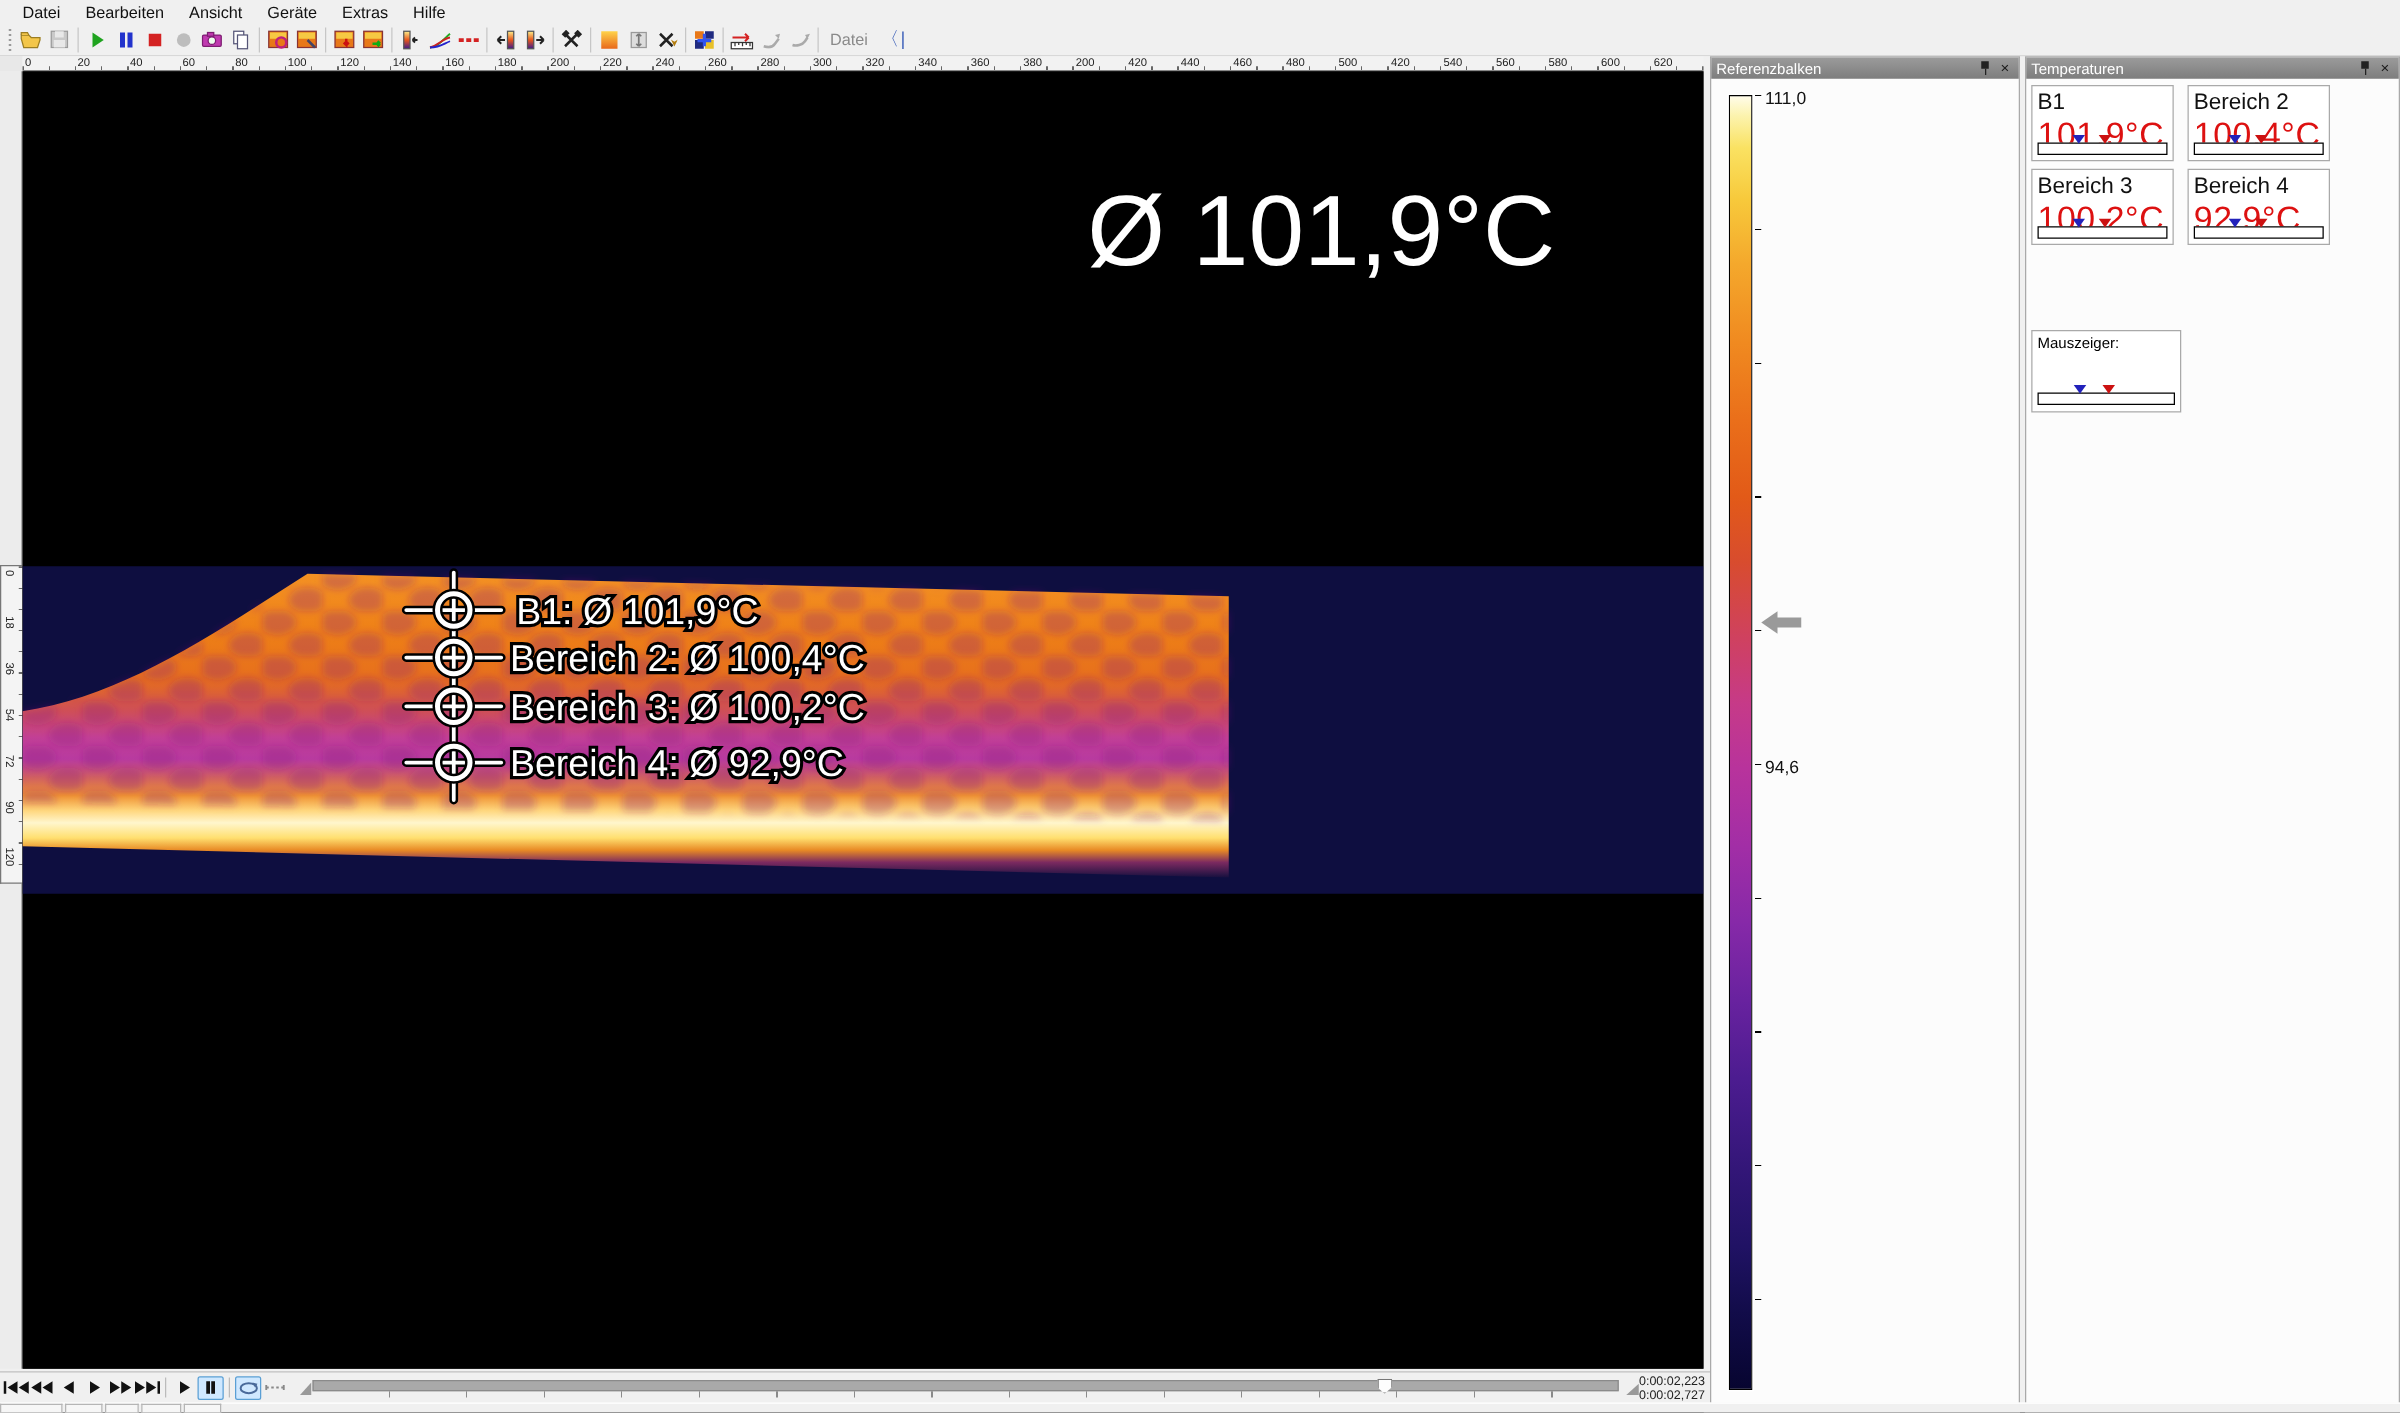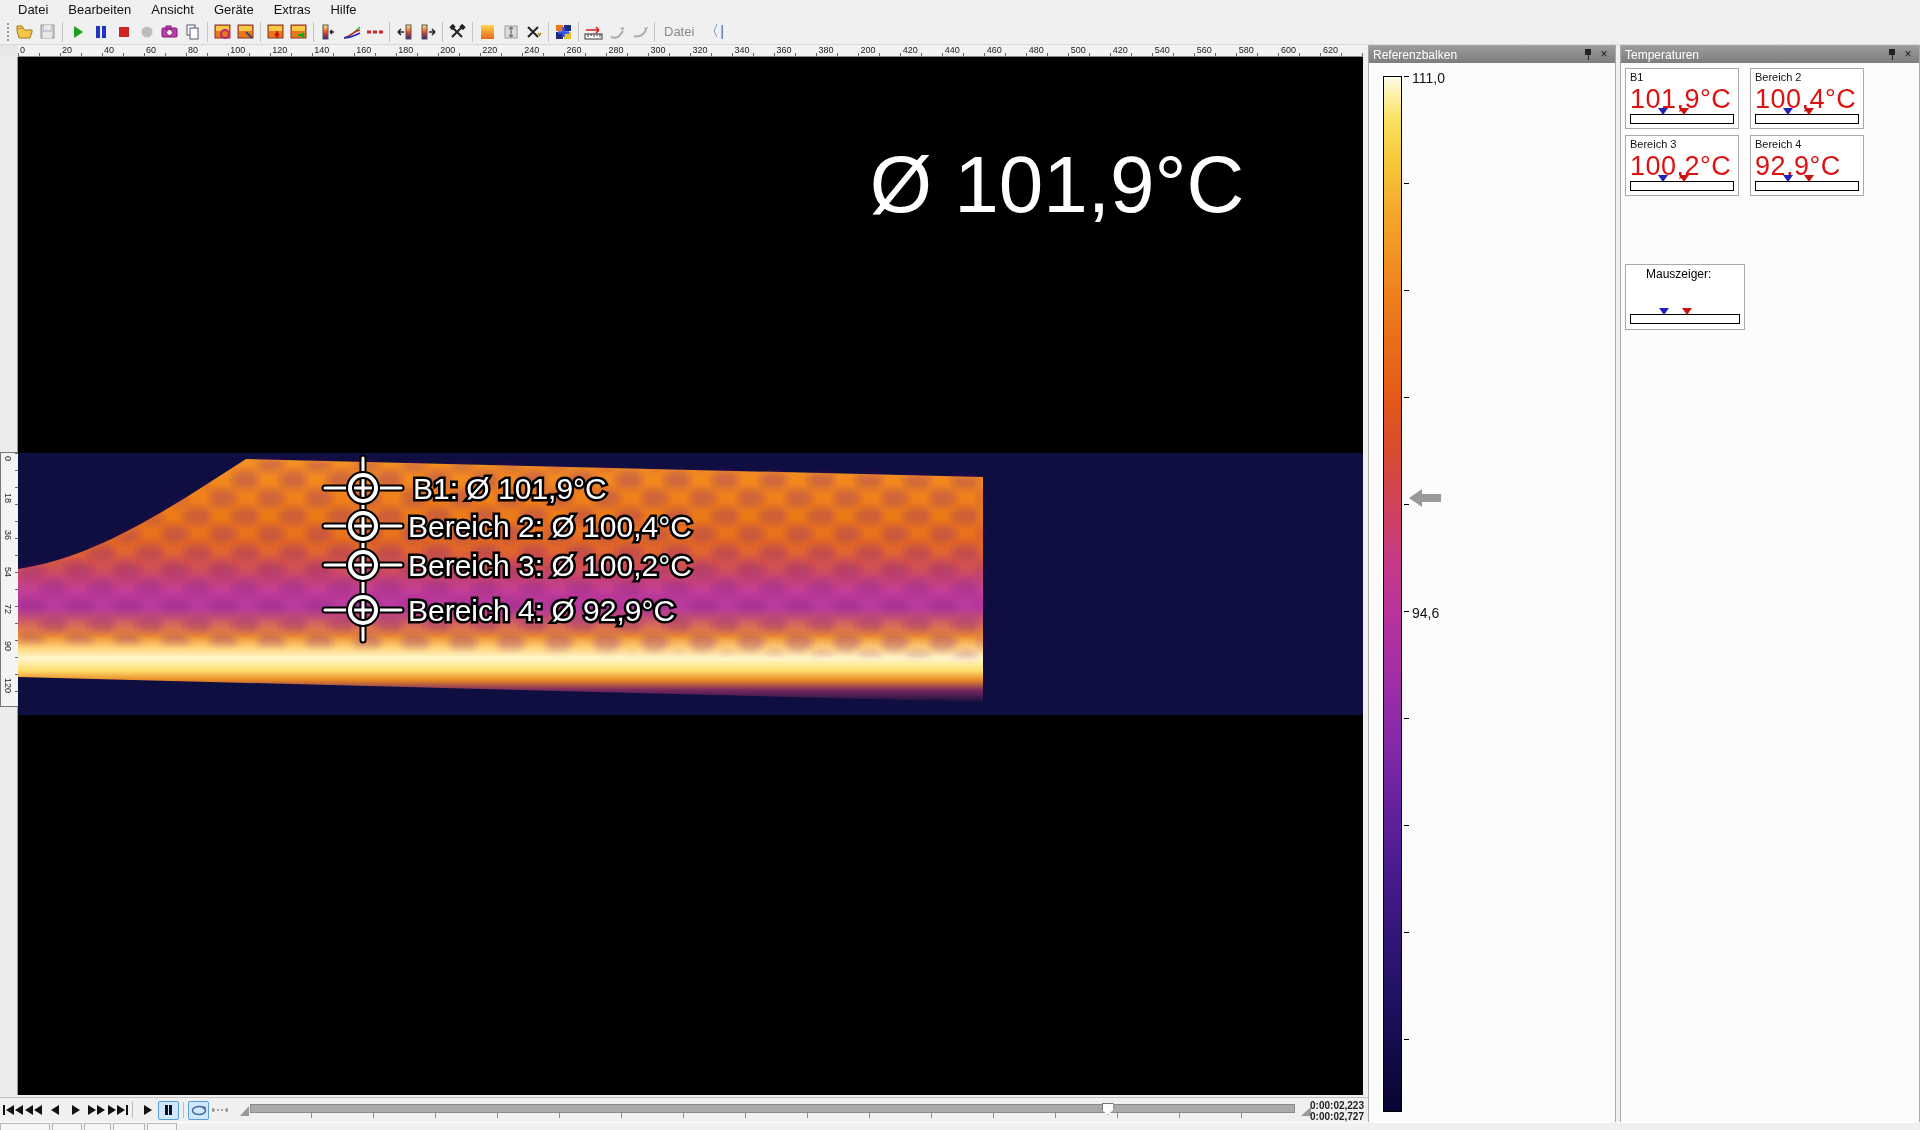--- a/index.html
+++ b/index.html
@@ -26,21 +26,21 @@
   .corner { position:absolute; left:0; top:45px; width:18px; height:12px; background:#e8e8e8; }
   .left-ruler { position:absolute; left:0; top:57px; width:18px; height:1038px; background:#ececec; border-right:1px solid #999; }
   .left-ruler .seg { position:absolute; left:0; top:395px; width:18px; height:255px; background:#f4f4f4; border:1px solid #777; border-right:none;
     background-image:repeating-linear-gradient(180deg, #666 0 1px, transparent 1px 17px); background-size:3px 100%; background-position:right 0; background-repeat:no-repeat; }
   .left-ruler .rlabel { position:absolute; left:1px; top:calc(399px + var(--i) * 37px); font-size:9px; color:#222; transform:rotate(90deg); transform-origin:6px 6px; width:20px; }
 
   
   .image-area { position:absolute; left:18px; top:57px; width:1345px; height:1038px; background:#000; }
 
   
-  .playbar { position:absolute; left:0; top:1097px; width:1368px; height:25px; background:#f0f0f0; border-top:1px solid #c0c0c0; display:flex; align-items:center; padding-left:2px;font-weight:bold; }
+  .playbar { position:absolute; left:0; top:1097px; width:1368px; height:25px; background:#f0f0f0; border-top:1px solid #c0c0c0; display:flex; align-items:center; padding-left:2px; }
   .pbtn { width:21px; height:19px; display:flex; align-items:center; justify-content:center; gap:1px; }
   .pbtn.active { background:#cfe8ff; border:1px solid #5a9fd4; border-radius:2px; }
   .psep { width:1px; height:16px; background:#bbb; margin:0 4px; }
   .tri-l { width:0; height:0; border-top:5px solid transparent; border-bottom:5px solid transparent; border-right:8px solid #111; }
   .tri-r { width:0; height:0; border-top:5px solid transparent; border-bottom:5px solid transparent; border-left:8px solid #111; }
   .bar-v { width:2px; height:10px; background:#111; }
   .pause-b { width:3px; height:10px; background:#111; }
   .timeline { position:absolute; left:250px; top:5px; width:1045px; height:15px; }
   .track { position:absolute; left:0; top:1px; width:100%; height:9px; background:#a9a9a9; border:1px solid #8a8a8a; }
   .track-ticks { position:absolute; left:0; top:10px; width:100%; height:5px;
@@ -78,28 +78,28 @@
   .cb-label { position:absolute; left:43px; font-size:14px; color:#111; }
   .cb-label.max { top:24px; }
   .cb-label.mid { top:559px; }
   .cb-arrow { position:absolute; left:40px; top:443px; width:32px; height:18px; }
   .cb-arrow .shaft { position:absolute; left:12px; top:5px; width:20px; height:8px; background:#9a9a9a; }
   .cb-arrow .head { position:absolute; left:0; top:0; width:0; height:0; border-top:9px solid transparent; border-bottom:9px solid transparent; border-right:13px solid #9a9a9a; }
 
   
   .tiles { position:absolute; left:4px; top:22px; width:292px; display:grid; grid-template-columns:114px 114px; gap:6px 11px; }
   .tile { background:#fff; border:1px solid #a9a9a9; height:61px; position:relative; padding:2px 4px; }
-  .tile .tlabel { font-size:11px; color:#111; }
+  .tile .tlabel { font-size:18px; color:#111; }
   .tile .tvalue { font-size:27px; color:#dd1111; letter-spacing:0.5px; margin-top:1px; white-space:nowrap; }
   .tbar { position:absolute; left:4px; right:4px; bottom:4px; height:10px; border:1px solid #000; background:#fff; }
   .tbar .fill { height:100%; background:#e60000; width:var(--fill,100%); }
   .tbar .m-blue, .tbar .m-red { position:absolute; top:-7px; width:0; height:0; border-left:5px solid transparent; border-right:5px solid transparent; }
   .tbar .m-blue { left:26%; border-top:7px solid #2222bb; }
   .tbar .m-red  { left:47%; border-top:7px solid #cc1111; }
-  .mouse-tile { position:absolute; left:4px; top:218px; width:120px; height:66px; background:#fff; border:1px solid #a9a9a9; padding:2px 20px; }
+  .mouse-tile { position:absolute; left:4px; top:218px; width:120px; height:66px; background:#fff; border:1px solid #a9a9a9; padding:2px 4px; }
   .mouse-tile .tlabel { font-size:12px; }
   .mbar { position:absolute; left:4px; right:4px; bottom:5px; height:10px; border:1px solid #000; background:#fff; }
   .mbar .m-blue, .mbar .m-red { position:absolute; top:-7px; width:0; height:0; border-left:5px solid transparent; border-right:5px solid transparent; }
   .mbar .m-blue { left:26%; border-top:7px solid #2222bb; }
   .mbar .m-red  { left:47%; border-top:7px solid #cc1111; }
 
   .gap-strip { position:absolute; left:1363px; top:45px; width:5px; height:1085px; background:#f0f0f0; }
 </style>
 </head>
 <body>

